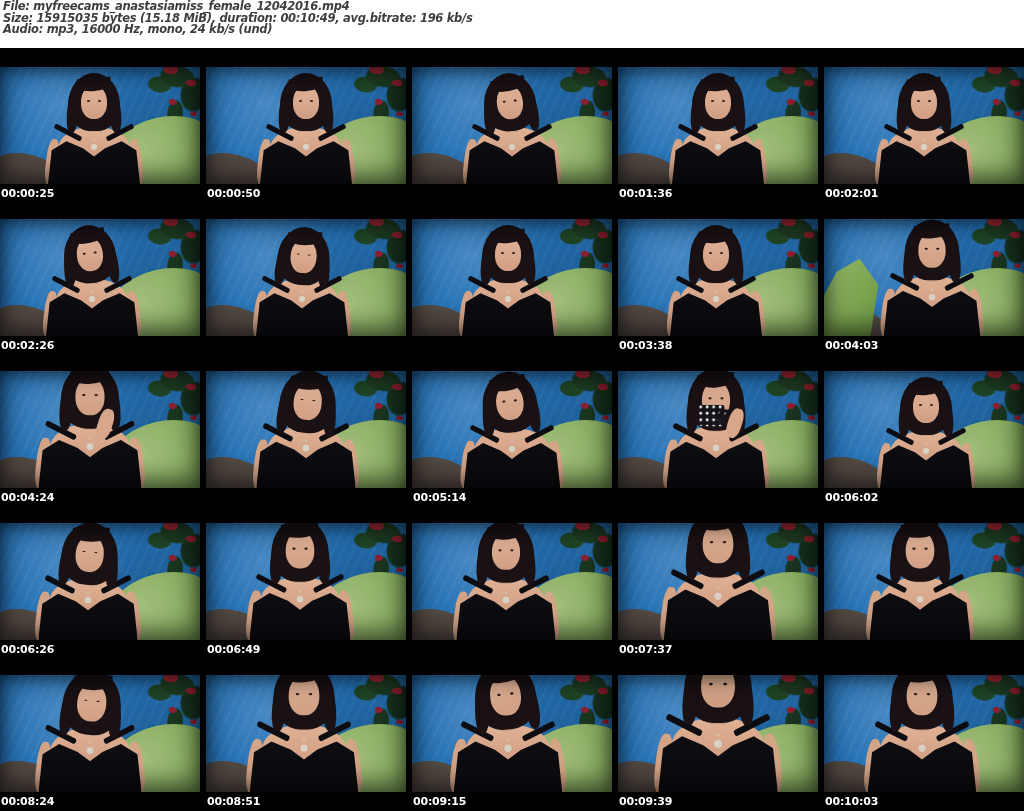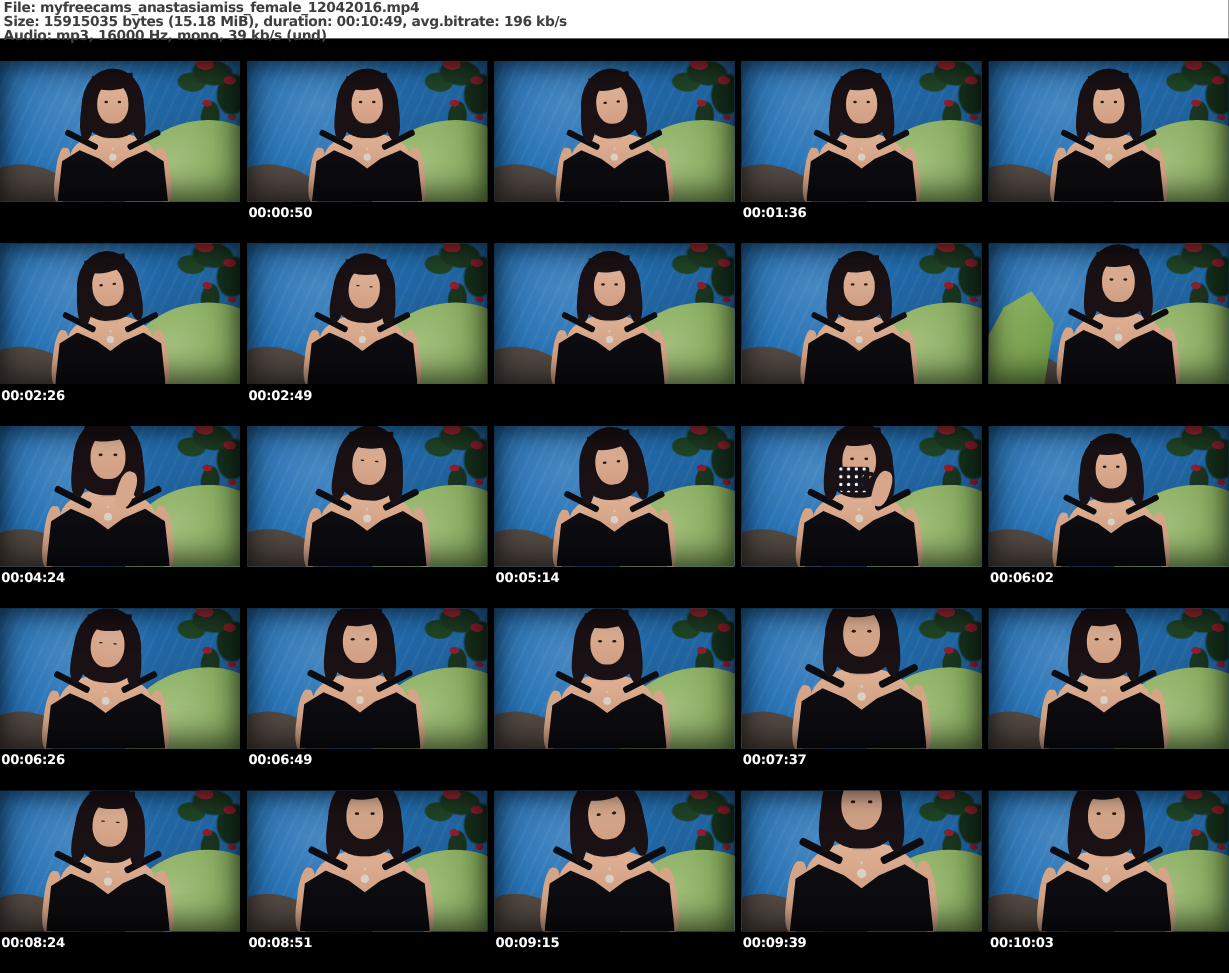--- a/index.html
+++ b/index.html
@@ -4,22 +4,23 @@
 <style>
   html,body{margin:0;padding:0;}
   body{
     width:1024px;height:811px;overflow:hidden;
     background:var(--c-sheet_bg,#000);
     font-family:"DejaVu Sans","Liberation Sans",sans-serif;
   }
   
   .header{
     background:var(--c-header_bg,#fff);
-    height:32px;box-sizing:border-box;
+    height:48px;box-sizing:border-box;
     padding:1px 0 0 3px;
+    font-style:italic;
   }
   .hline{
     font-weight:bold;font-size:11.5px;line-height:11.7px;
     color:var(--c-header_text,#3e3e3e);
     letter-spacing:-0.3px;white-space:nowrap;
   }
   
   .sheet{
     padding-top:19px;
     display:grid;
@@ -120,21 +121,21 @@
   .pose-look-down .eye{height:1px;}
   .pose-tilt .head{transform:rotate(-6deg);}
 </style>
 </head>
 <body>
 
 <div class="page">
   <div class="header">
     <div class="hline">File: myfreecams_anastasiamiss_female_12042016.mp4</div>
     <div class="hline">Size: 15915035 bytes (15.18 MiB), duration: 00:10:49, avg.bitrate: 196 kb/s</div>
-    <div class="hline">Audio: mp3, 16000 Hz, mono, 39 kb/s (und)</div>
+    <div class="hline">Audio: mp3, 16000 Hz, mono, 24 kb/s (und)</div>
   </div>
   <div class="sheet" id="grid">
       <div class="thumb pose-center" style="--z: 1; --dx: -6px;">
     <div class="scene">
       <div class="plant"></div>
       <div class="beanbag"></div>
       <div class="couch"></div>
 
       <div class="person">
         <div class="arm l"></div>
@@ -151,20 +152,21 @@
           <div class="lock-r"></div>
           <div class="face"></div>
           <div class="eye l"></div>
           <div class="eye r"></div>
           <div class="fringe"></div>
         </div>
 
       </div>
       <div class="vignette"></div>
     </div>
+    <div class="ts">00:00:25</div>
   </div>
       <div class="thumb pose-center" style="--z: 1; --dx: 0px;">
     <div class="scene">
       <div class="plant"></div>
       <div class="beanbag"></div>
       <div class="couch"></div>
 
       <div class="person">
         <div class="arm l"></div>
         <div class="arm r"></div>
@@ -269,20 +271,21 @@
           <div class="lock-r"></div>
           <div class="face"></div>
           <div class="eye l"></div>
           <div class="eye r"></div>
           <div class="fringe"></div>
         </div>
 
       </div>
       <div class="vignette"></div>
     </div>
+    <div class="ts">00:02:01</div>
   </div>
       <div class="thumb pose-tilt" style="--z: 1; --dx: -8px;">
     <div class="scene">
       <div class="plant"></div>
       <div class="beanbag"></div>
       <div class="couch"></div>
 
       <div class="person">
         <div class="arm l"></div>
         <div class="arm r"></div>
@@ -328,21 +331,20 @@
           <div class="lock-r"></div>
           <div class="face"></div>
           <div class="eye l"></div>
           <div class="eye r"></div>
           <div class="fringe"></div>
         </div>
 
       </div>
       <div class="vignette"></div>
     </div>
-    <div class="ts">00:02:49</div>
   </div>
       <div class="thumb pose-center" style="--z: 1; --dx: -4px;">
     <div class="scene">
       <div class="plant"></div>
       <div class="beanbag"></div>
       <div class="couch"></div>
 
       <div class="person">
         <div class="arm l"></div>
         <div class="arm r"></div>
@@ -387,20 +389,21 @@
           <div class="lock-r"></div>
           <div class="face"></div>
           <div class="eye l"></div>
           <div class="eye r"></div>
           <div class="fringe"></div>
         </div>
 
       </div>
       <div class="vignette"></div>
     </div>
+    <div class="ts">00:03:38</div>
   </div>
       <div class="thumb pose-cloth" style="--z: 1.05; --dx: 8px;">
     <div class="scene">
       <div class="plant"></div>
       <div class="beanbag"></div>
       <div class="couch"></div>
       <div class="cloth"></div>
       <div class="person">
         <div class="arm l"></div>
         <div class="arm r"></div>
@@ -416,20 +419,21 @@
           <div class="lock-r"></div>
           <div class="face"></div>
           <div class="eye l"></div>
           <div class="eye r"></div>
           <div class="fringe"></div>
         </div>
 
       </div>
       <div class="vignette"></div>
     </div>
+    <div class="ts">00:04:03</div>
   </div>
       <div class="thumb pose-hand-up" style="--z: 1.12; --dx: -10px;">
     <div class="scene">
       <div class="plant"></div>
       <div class="beanbag"></div>
       <div class="couch"></div>
 
       <div class="person">
         <div class="arm l"></div>
         <div class="arm r"></div>

